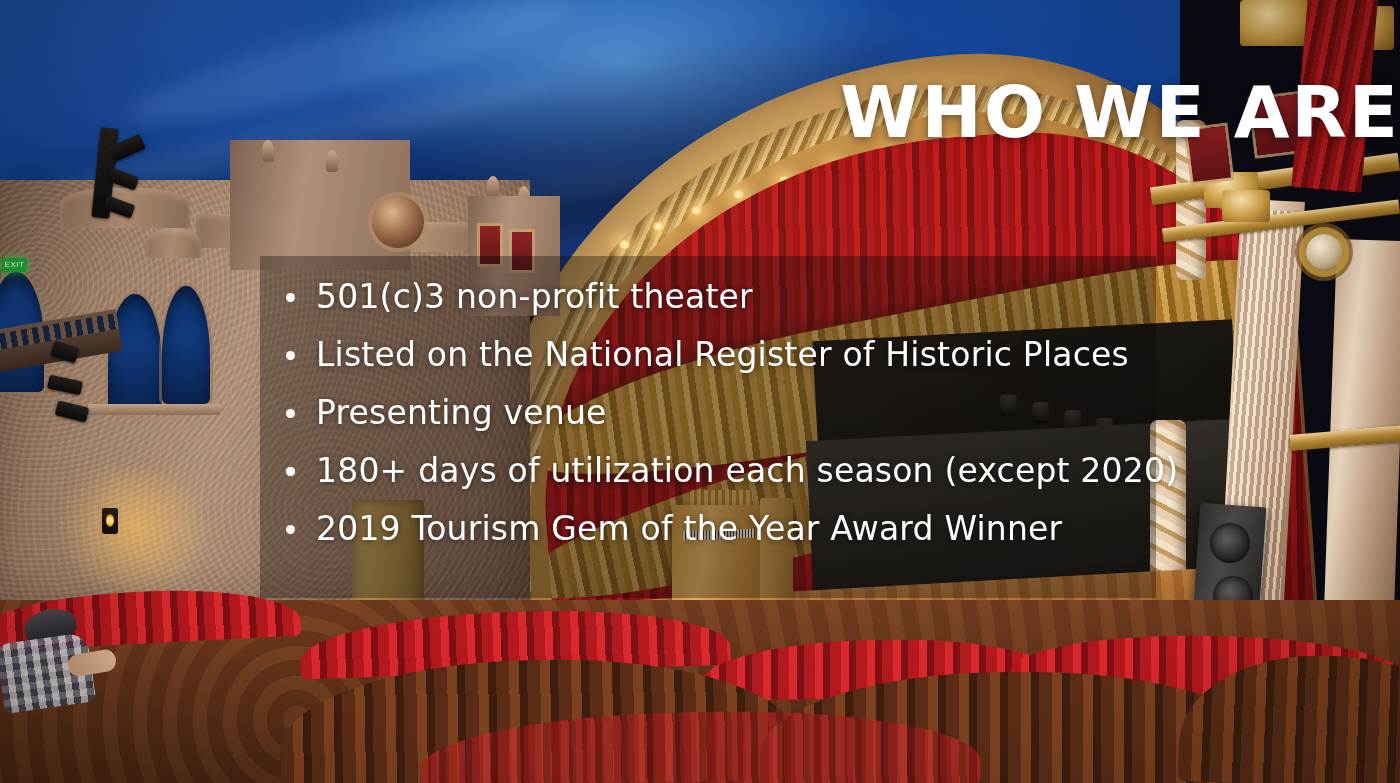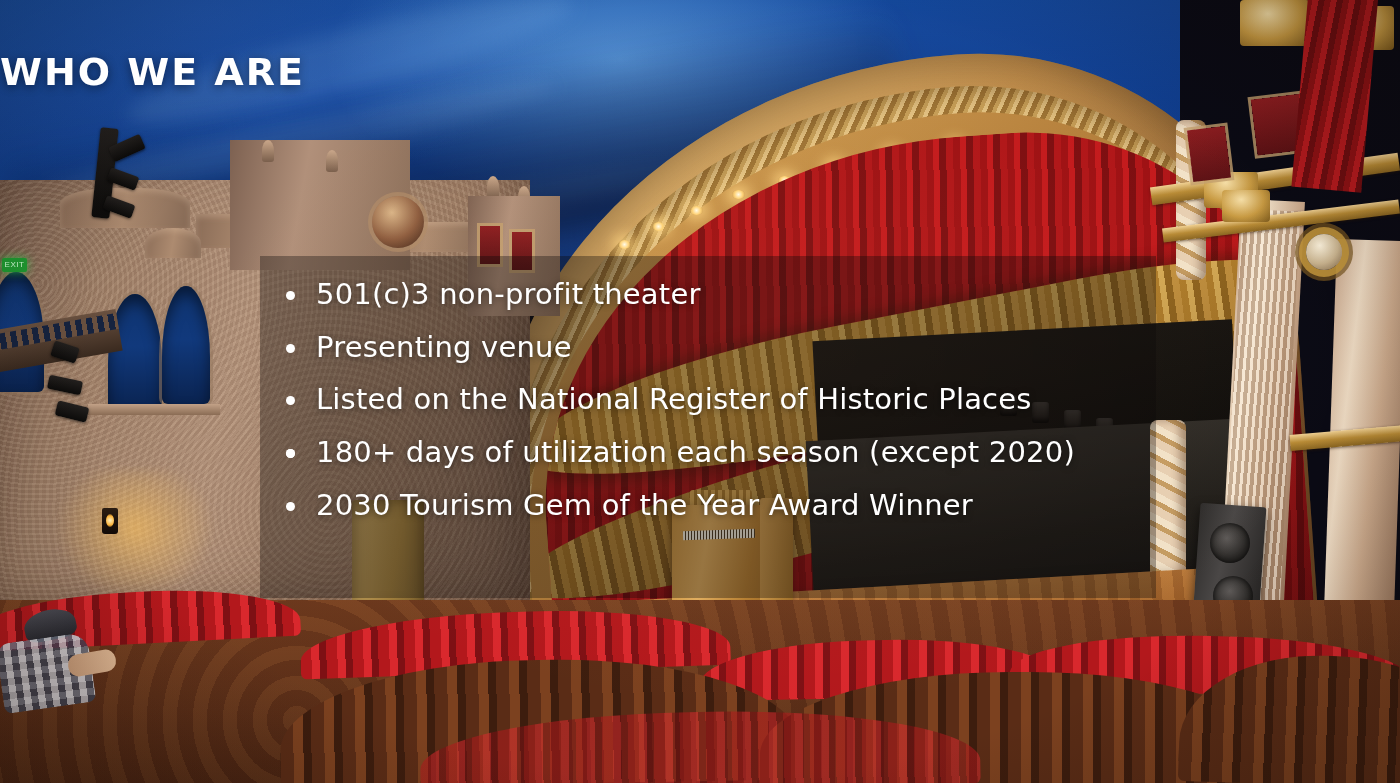--- a/index.html
+++ b/index.html
@@ -344,39 +344,39 @@
   
   .overlay-panel {
     position: absolute;
     left: 260px; top: 256px; width: 896px; height: 342px;
     background: rgba(12,8,8,.34);
   }
 
   
   .slide-title {
     position: absolute; left: 0; right: 0; top: 28px;
-    text-align: left;
+    text-align: right;
     color: #ffffff;
     font-family: "DejaVu Sans", sans-serif;
-    font-size: 38px;
+    font-size: 72px;
     font-weight: 700;
     letter-spacing: 2px;
     text-transform: uppercase;
     text-shadow: 0 2px 10px rgba(0,0,0,.45);
     line-height: 1;
   }
 
   
   .bullets {
     position: absolute;
     left: 282px; top: 276px; width: 880px;
     margin: 0; padding: 0; list-style: none;
     color: #ffffff;
     font-family: "DejaVu Sans", sans-serif;
-    font-size: 29px;
+    font-size: 33px;
     font-weight: 400;
     letter-spacing: .2px;
     text-shadow: 0 1px 6px rgba(0,0,0,.55);
   }
   .bullets li {
     position: relative;
     padding-left: 34px;
     margin: 0 0 15px 0;
     line-height: 1.3;
     white-space: nowrap;
@@ -524,32 +524,32 @@
 
   <h1 class="slide-title">WHO WE ARE</h1>
 
   <ul class="bullets">
     <li>
       <span class="dot"></span>
       <span>501(c)3 non-profit theater</span>
     </li>
     <li>
       <span class="dot"></span>
-      <span>Presenting venue</span>
+      <span>Listed on the National Register of Historic Places</span>
     </li>
     <li>
       <span class="dot"></span>
-      <span>Listed on the National Register of Historic Places</span>
+      <span>Presenting venue</span>
     </li>
     <li>
       <span class="dot"></span>
     </li>
     <li>
       <span class="dot"></span>
       <span>180+ days of utilization each season (except 2020)</span>
     </li>
     <li>
       <span class="dot"></span>
-      <span>2030 Tourism Gem of the Year Award Winner</span>
+      <span>2019 Tourism Gem of the Year Award Winner</span>
     </li>
   </ul>
 
 </div>
 
 </body></html>

